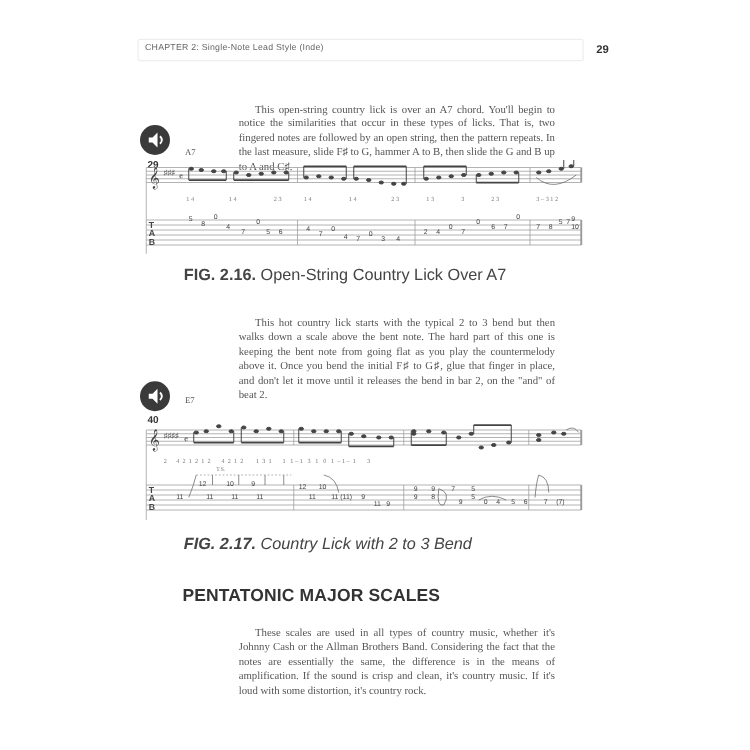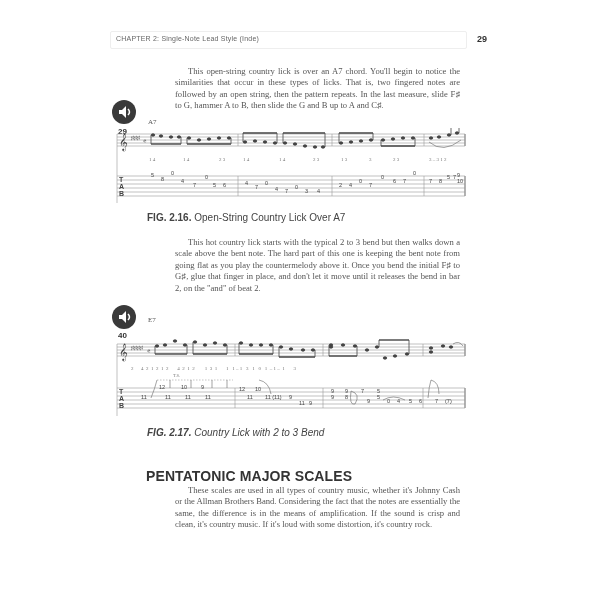--- a/index.html
+++ b/index.html
@@ -1,28 +1,28 @@
 <!DOCTYPE html>
 <html><head>
 <meta charset="utf-8">
 <style>
   html,body{margin:0;padding:0;background:#fff;}
   body{width:600px;height:600px;position:relative;overflow:hidden;font-family:"Liberation Serif",serif;color:#333;}
   .header-bar{position:absolute;left:110px;top:31px;width:355px;height:16px;border:1px solid #eee;border-radius:2px;}
   .header-text{position:absolute;left:116px;top:35px;font-family:"Liberation Sans",sans-serif;font-size:7px;letter-spacing:0.2px;color:#666;}
   .page-num{position:absolute;left:477px;top:34px;font-family:"Liberation Sans",sans-serif;font-size:9px;font-weight:bold;color:#333;}
   .para{position:absolute;left:175px;width:285px;font-size:8.6px;line-height:11.4px;color:#555;text-align:justify;}
-  .para p{margin:0;}
+  .para p{margin:16px;}
   .para p.indent{text-indent:13px;}
   .speaker{position:absolute;width:24px;height:24px;border-radius:50%;background:#3a3a3a;}
   .speaker svg{position:absolute;left:0;top:0;}
   .track-num{position:absolute;font-family:"Liberation Sans",sans-serif;font-size:8px;font-weight:bold;color:#333;}
   .chord{position:absolute;font-size:7px;color:#555;}
   .notation{position:absolute;left:113px;}
-  .fig-caption{position:absolute;left:147px;font-family:"Liberation Sans",sans-serif;font-size:10px;color:#444;}
+  .fig-caption{position:absolute;left:147px;font-family:"Liberation Sans",sans-serif;font-size:13px;color:#444;}
   .fig-caption b{font-weight:bold;}
   .section-title{position:absolute;left:146px;top:468px;font-family:"Liberation Sans",sans-serif;font-size:14px;font-weight:bold;color:#333;letter-spacing:0.1px;}
 </style>
 </head>
 <body>
 
 <div class="header-bar"></div>
 <div class="header-text">CHAPTER 2: Single-Note Lead Style (Inde)</div>
 <div class="page-num">29</div>
 

